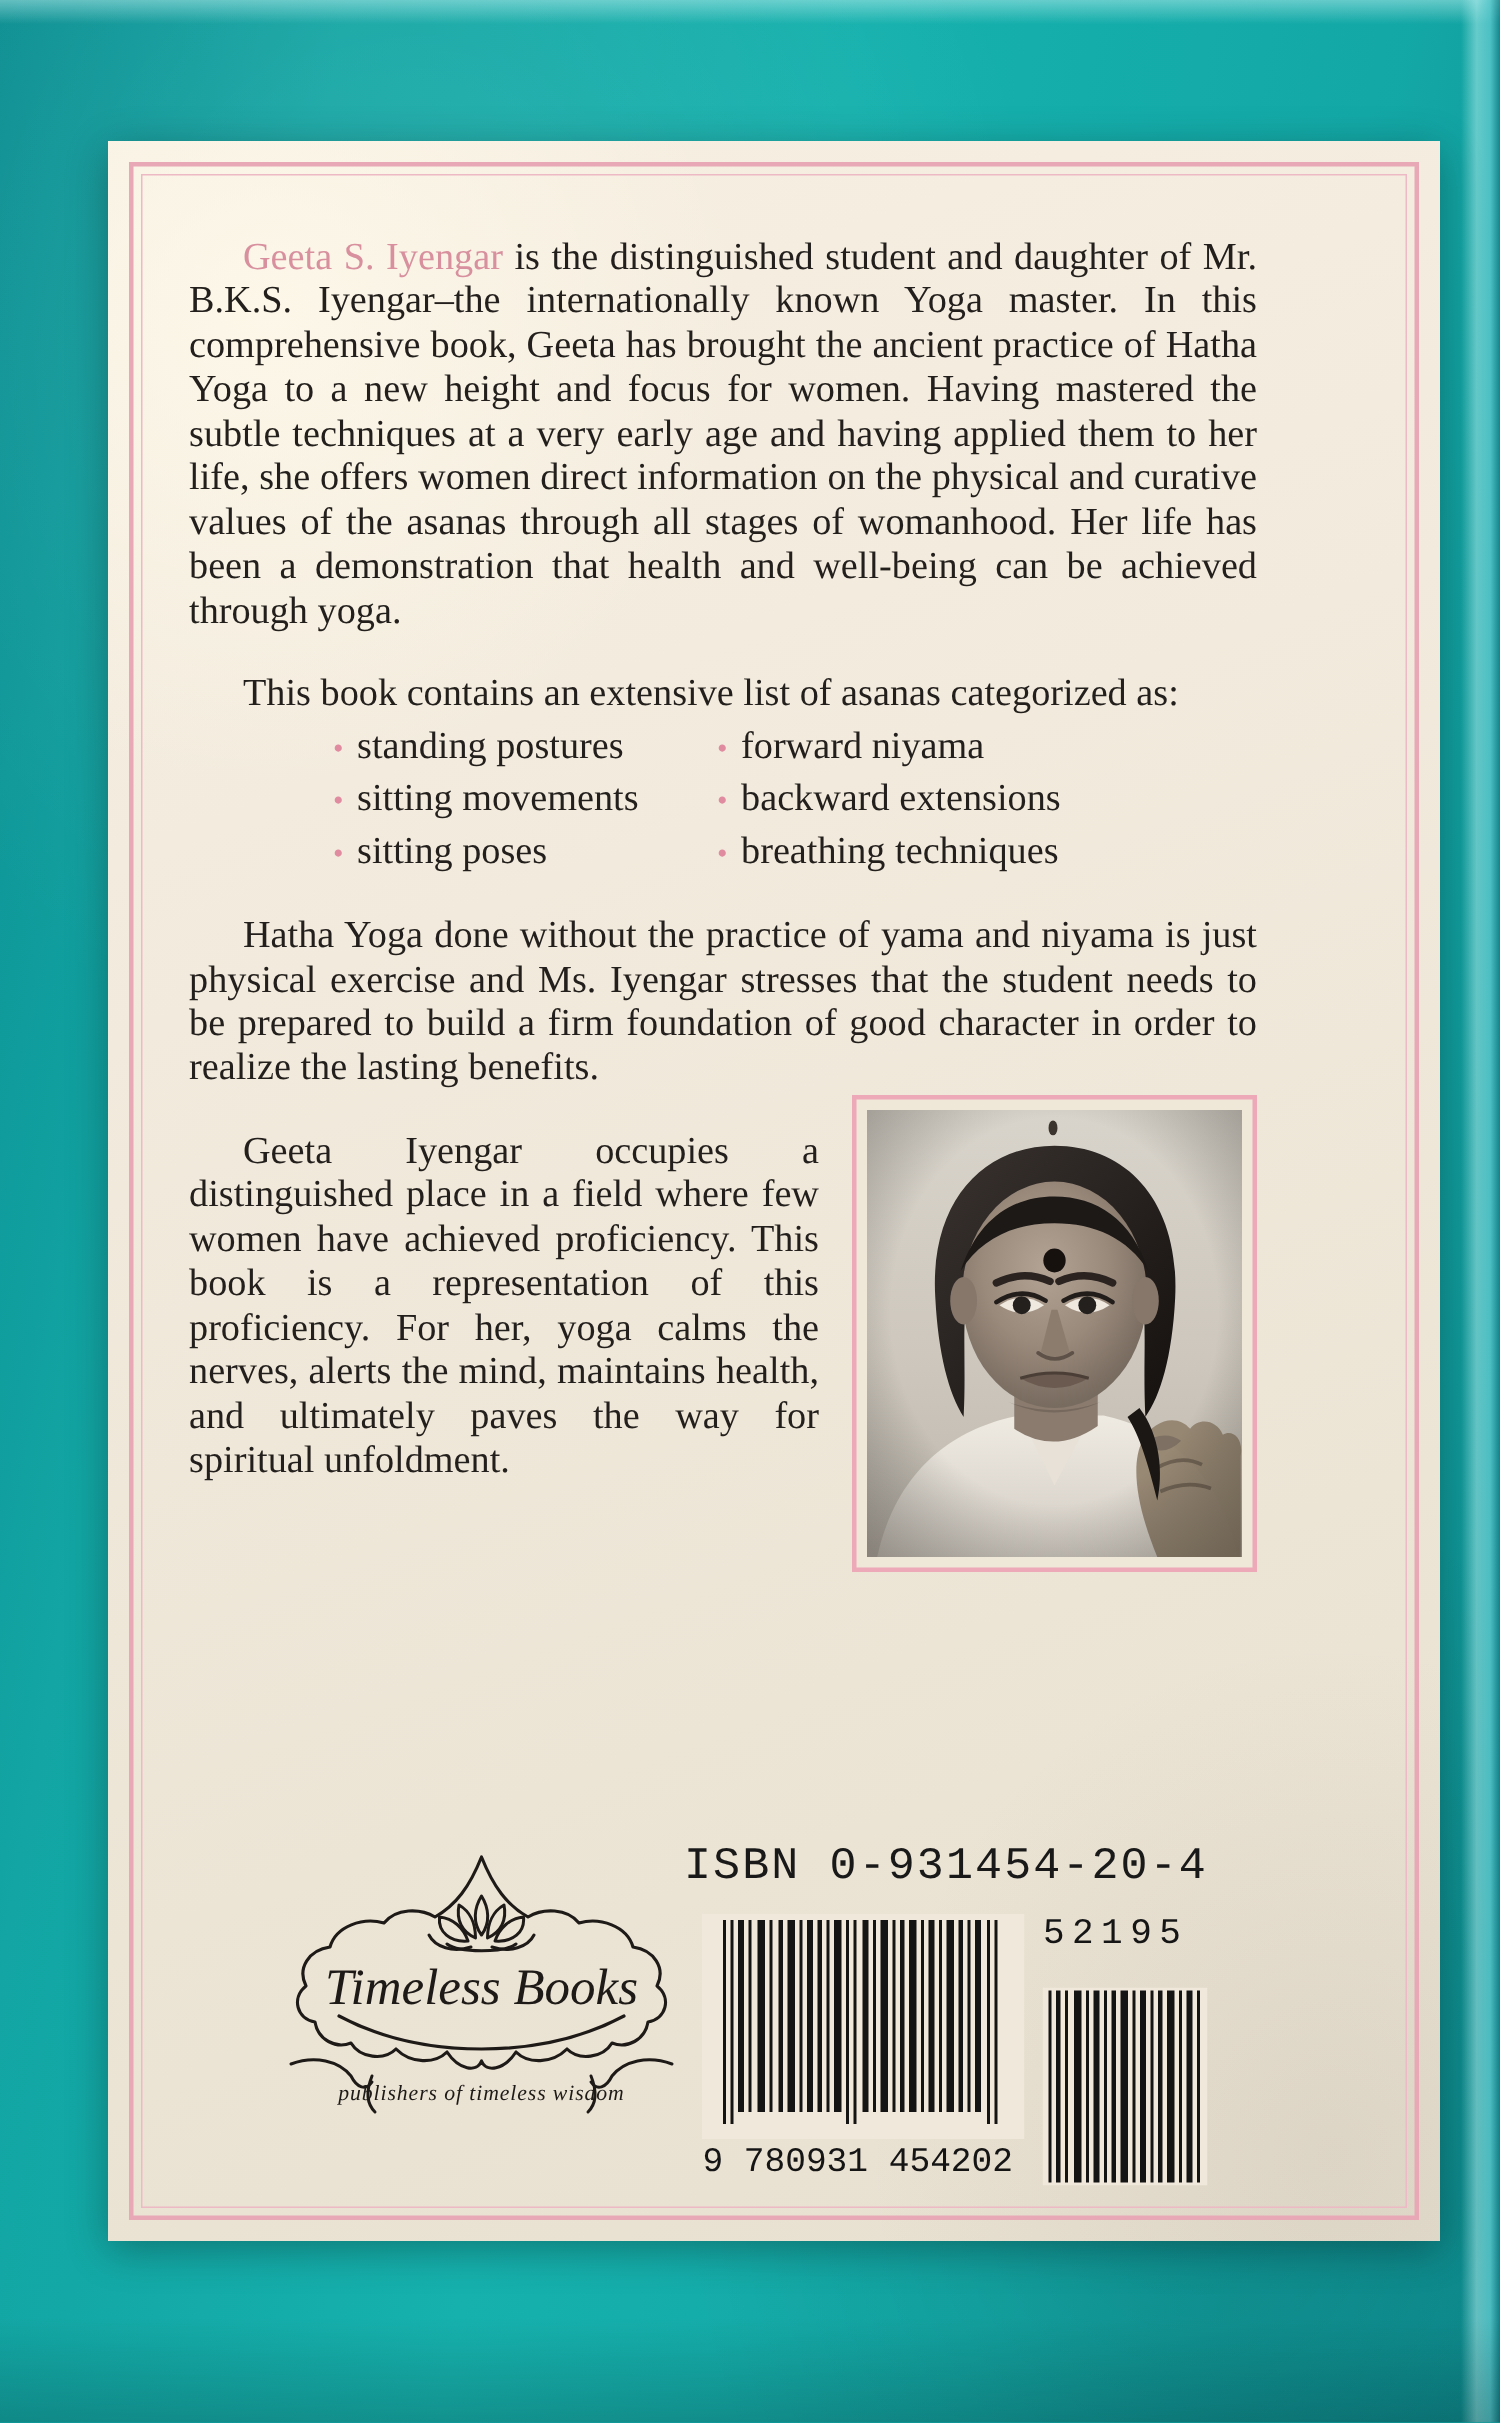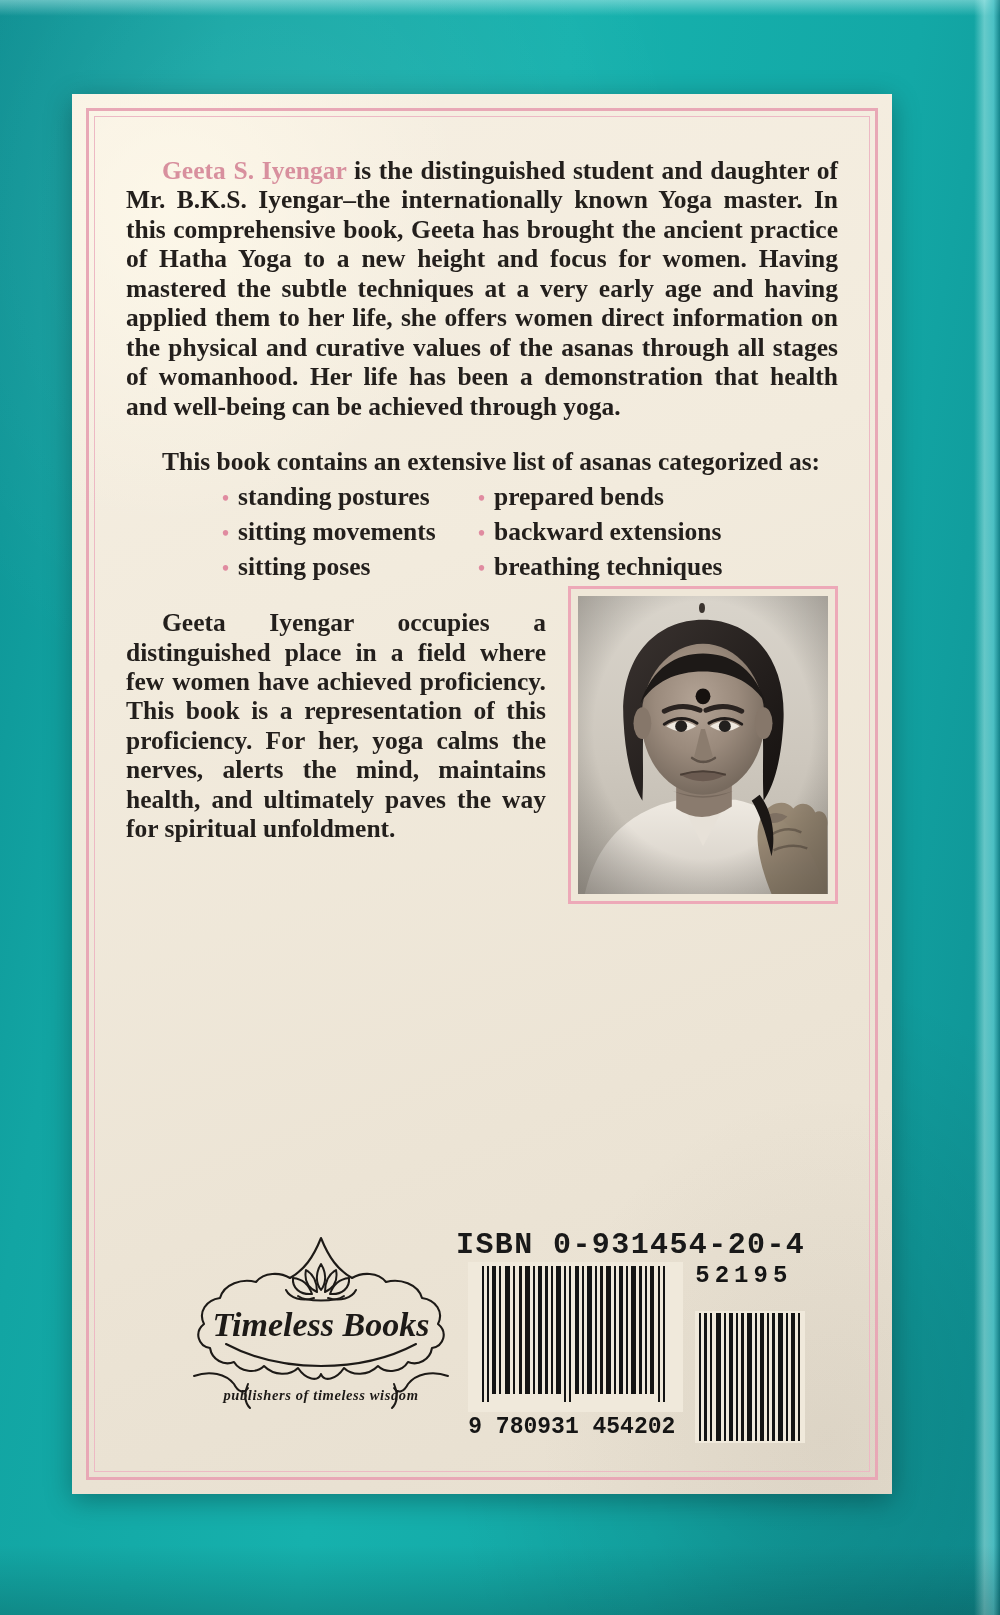--- a/index.html
+++ b/index.html
@@ -50,25 +50,24 @@
     bottom: 0; left: 0; right: 0;
     height: 70px;
     background: linear-gradient(0deg, rgba(0,0,0,0.18), rgba(0,0,0,0));
   }
 
   
   #cover-panel {
     position: absolute;
     left: 72px;
     top: 94px;
-    width: 820px;
+    width: 888px;
     height: 1400px;
     background: linear-gradient(160deg, #f6efe2 0%, #f2ebdd 35%, #ece4d5 70%, #e7dfd0 100%);
     box-shadow: 0 6px 26px rgba(0,0,0,0.30);
-    font-weight: bold;
   }
   .panel-sheen {
     position: absolute;
     inset: 0;
     background:
       radial-gradient(ellipse 55% 35% at 12% 8%, rgba(255,250,235,0.75), rgba(255,255,255,0) 65%),
       radial-gradient(ellipse 50% 35% at 92% 96%, rgba(120,110,95,0.10), rgba(0,0,0,0) 70%);
     pointer-events: none;
   }
   
@@ -195,20 +194,21 @@
   #barcode-block {
     width: 356px;
     margin-right: 2px;
   }
   #isbn-text {
     font-family: "Liberation Mono", monospace;
     font-size: 30px;
     letter-spacing: 1.4px;
     color: #191919;
     text-align: left;
+    margin-bottom: 14px;
     white-space: nowrap;
   }
   .barcodes {
     display: flex;
     align-items: flex-start;
     justify-content: flex-end;
     gap: 12px;
   }
   .bc-main { position: relative; }
   .bc-addon { position: relative; }
@@ -260,33 +260,34 @@
             <span>sitting movements</span>
           </div>
           <div class="asana-item">
             <span class="asana-bullet">•</span>
             <span>sitting poses</span>
           </div>
         </div>
         <div class="asana-col col-right">
           <div class="asana-item">
             <span class="asana-bullet">•</span>
-            <span>prepared bends</span>
+            <span>forward niyama</span>
           </div>
           <div class="asana-item">
             <span class="asana-bullet">•</span>
             <span>backward extensions</span>
           </div>
           <div class="asana-item">
             <span class="asana-bullet">•</span>
             <span>breathing techniques</span>
           </div>
         </div>
       </div>
 
+      <p class="body-text para-gap">Hatha Yoga done without the practice of yama and niyama is just physical exercise and Ms. Iyengar stresses that the student needs to be prepared to build a firm foundation of good character in order to realize the lasting benefits.</p>
 
       <div id="author-photo-frame">
         <div id="author-photo">
           <svg viewBox="0 0 254 300" preserveAspectRatio="xMidYMid slice" style="width:100%;height:100%;display:block">
             <defs>
               <linearGradient id="bgGrad" x1="0" y1="0" x2="0" y2="1">
                 <stop offset="0%" stop-color="#d9d4cb"></stop>
                 <stop offset="55%" stop-color="#cdc7bd"></stop>
                 <stop offset="100%" stop-color="#bdb7ad"></stop>
               </linearGradient>

